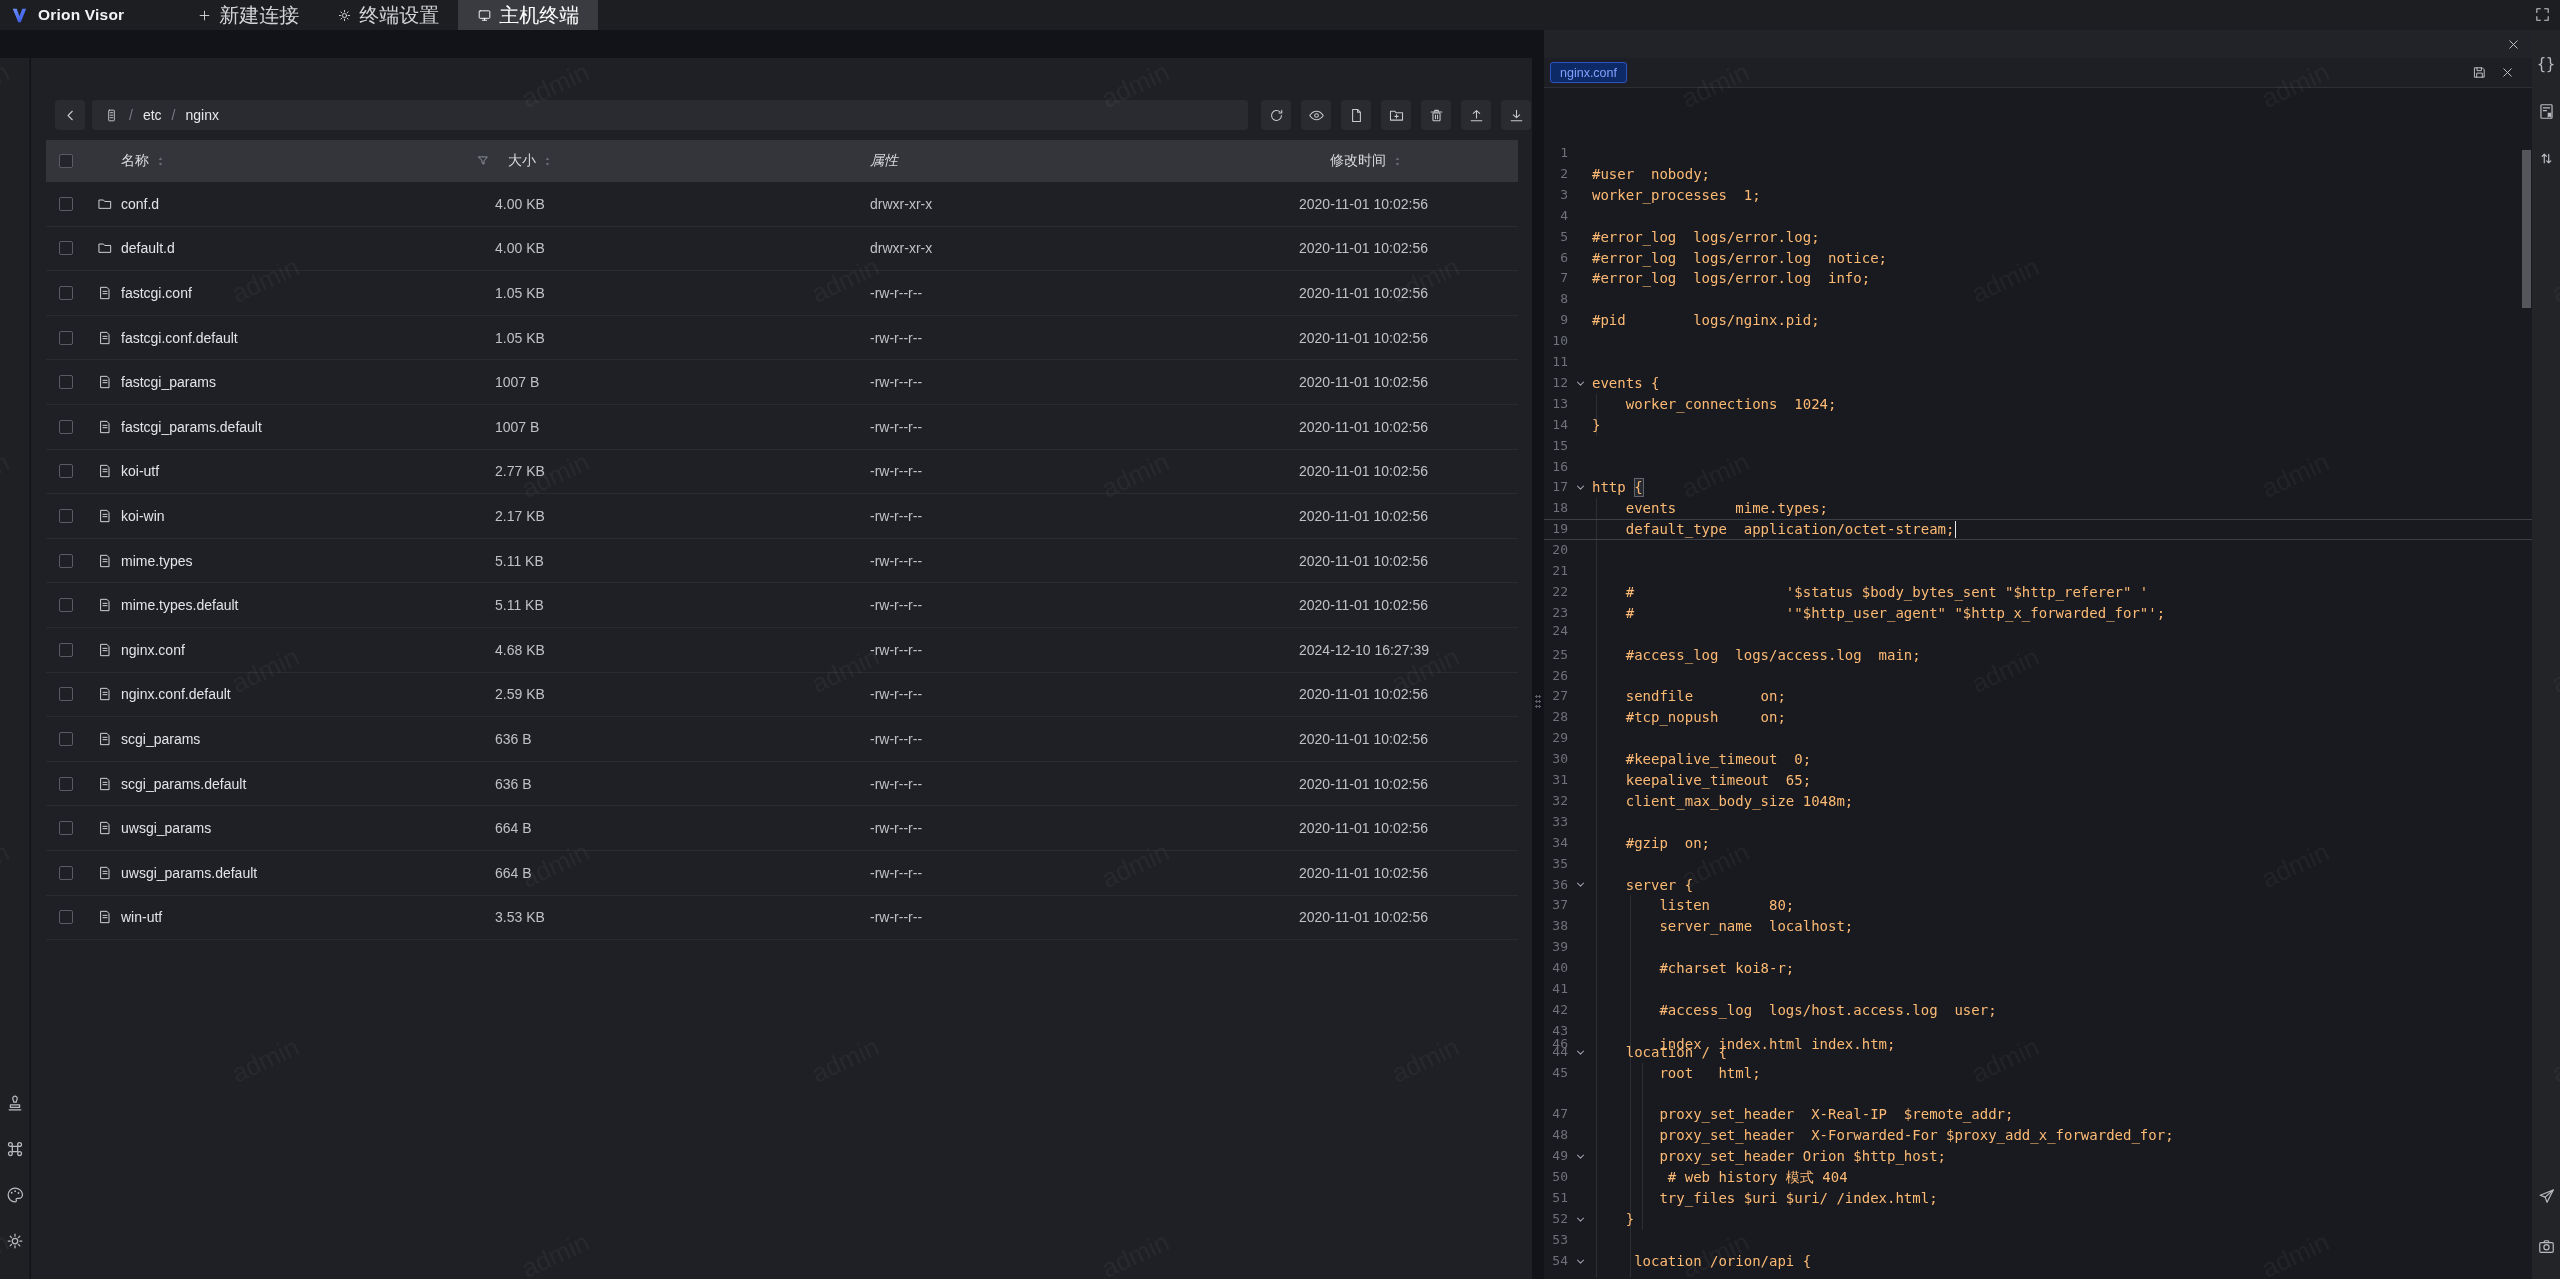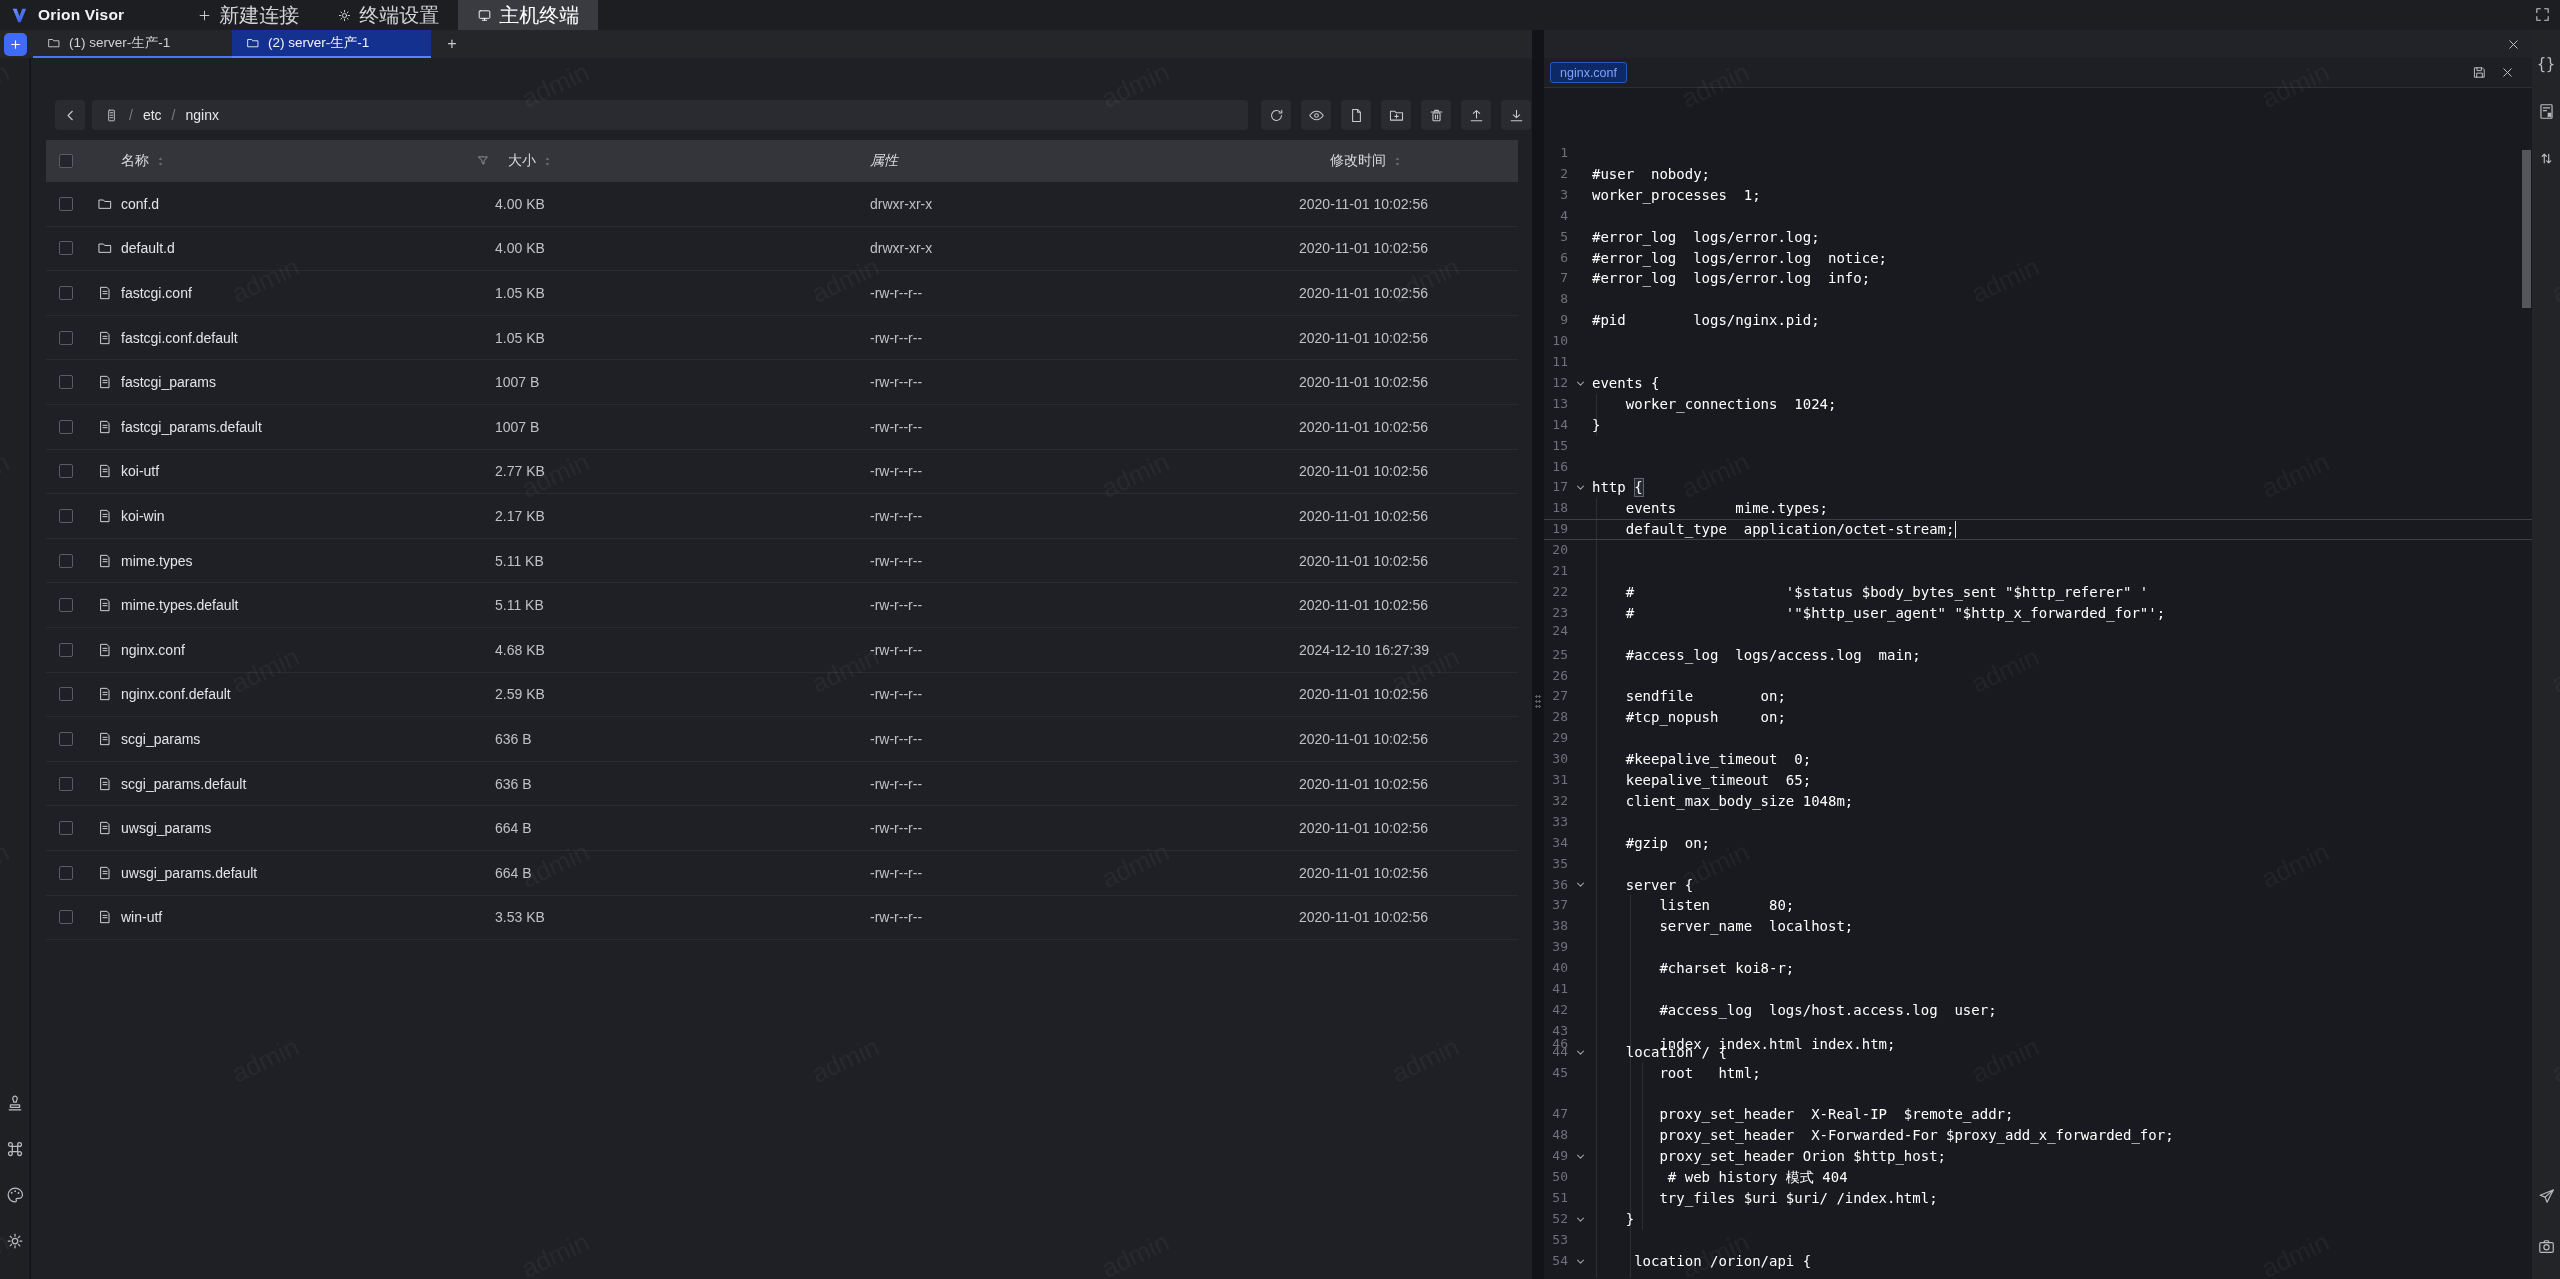--- a/index.html
+++ b/index.html
@@ -78,21 +78,21 @@
   .hbtn{position:absolute;top:4px;width:21px;height:21px;display:flex;align-items:center;justify-content:center;color:#c6c8cc;cursor:pointer;}
   .hbtn svg{width:15px;height:15px;}
   .rp-head1 .hbtn{top:4px;}
 
   .ed-content{position:absolute;left:0;top:58px;width:988px;height:1191px;background:#191a1f;overflow:hidden;}
   .ed-lines{position:absolute;left:0;top:55px;width:100%;}
   .eline{position:absolute;left:0;width:100%;height:20.9px;}
   .lnum{position:absolute;left:0;top:0;width:24px;text-align:right;color:#6f7278;font:13px "DejaVu Sans Mono","Liberation Mono",monospace;line-height:20.9px;}
   .fold{position:absolute;left:28px;top:0;width:16px;height:20.9px;color:#a0a3aa;display:flex;align-items:center;justify-content:center;cursor:pointer;}
   .fold svg{width:11px;height:11px;}
-  .ecode{position:absolute;left:48px;top:0;white-space:pre;color:#ffffff;font:14px "DejaVu Sans Mono","Liberation Mono",monospace;line-height:20.9px;}
+  .ecode{position:absolute;left:48px;top:0;white-space:pre;color:#fdba74;font:14px "DejaVu Sans Mono","Liberation Mono",monospace;line-height:20.9px;}
   .guide{position:absolute;width:1px;background:#2d2e34;}
   .cur-line{position:absolute;left:0;width:100%;height:20.9px;border-top:1px solid #3e3f45;border-bottom:1px solid #3e3f45;}
   .caret{position:absolute;width:1.5px;height:17px;background:#e8e9ec;}
   .bracket-box{position:absolute;width:9.5px;height:19.5px;border:1px solid #62656c;background:rgba(96,102,112,.22);}
   .ed-scrollthumb{position:absolute;right:1px;top:62px;width:9px;height:158px;background:#54565c;cursor:pointer;}
 
   
   .rightrail{position:absolute;left:2532px;top:30px;width:28px;height:1249px;background:#232428;}
   .rricon{position:absolute;left:3px;width:22px;height:22px;color:#b9bbc0;cursor:pointer;}
   .rricon svg{width:19px;height:19px;margin:1.5px;}
@@ -253,42 +253,20 @@
           <span>主机终端</span>
         </div>
       </nav>
     <div class="fullscreen-btn">
       <svg class="sic" viewBox="0 0 24 24">
           <use href="#i-fullscreen"></use>
         </svg>
     </div>
   </header>
 
-  <div class="tabstrip">
-    <div class="newtab-btn">
-      <svg class="sic" viewBox="0 0 24 24">
-          <use href="#i-plus"></use>
-        </svg>
-    </div>
-    <div class="tabs">
-        <div class="tab">
-          <svg class="sic" viewBox="0 0 24 24">
-            <use href="#i-folder"></use>
-          </svg>
-          <span>(1) server-生产-1</span>
-        </div>
-        <div class="tab active">
-          <svg class="sic" viewBox="0 0 24 24">
-            <use href="#i-folder"></use>
-          </svg>
-          <span>(2) server-生产-1</span>
-        </div>
-        <div class="tab-add">+</div>
-      </div>
-  </div>
 
   <div class="leftrail">
       <div class="railic" style="top: 1034px;"><svg class="sic" viewBox="0 0 24 24">
           <use href="#i-stamp"></use>
         </svg></div>
       <div class="railic" style="top: 1080px;"><svg class="sic" viewBox="0 0 24 24">
           <use href="#i-cmd"></use>
         </svg></div>
       <div class="railic" style="top: 1126px;"><svg class="sic" viewBox="0 0 24 24">
           <use href="#i-palette"></use>

